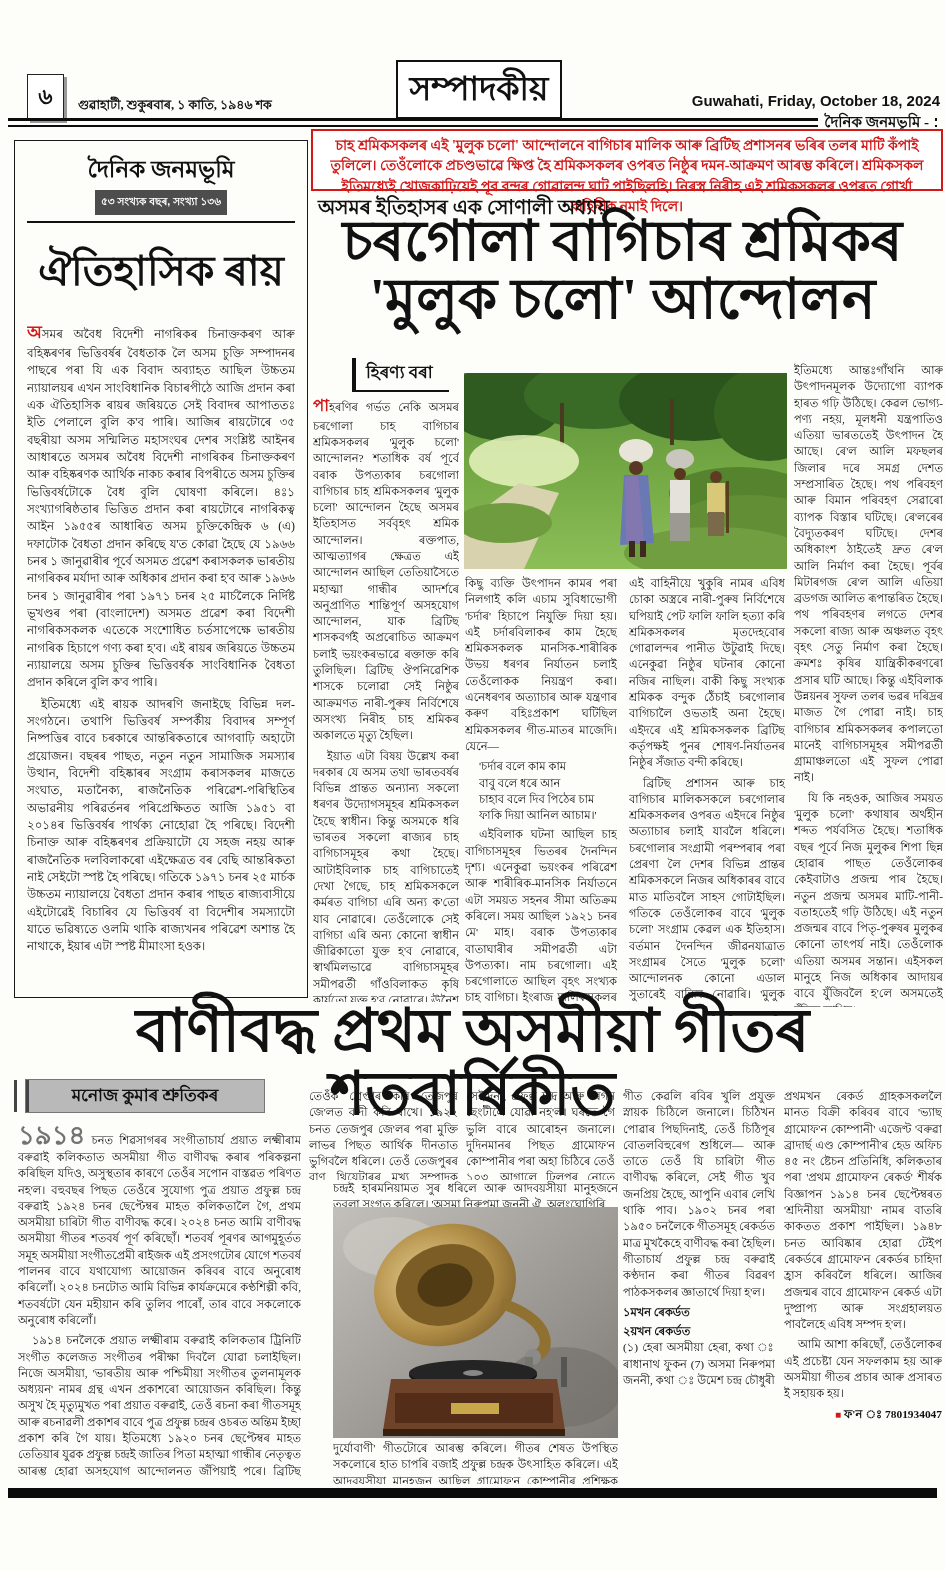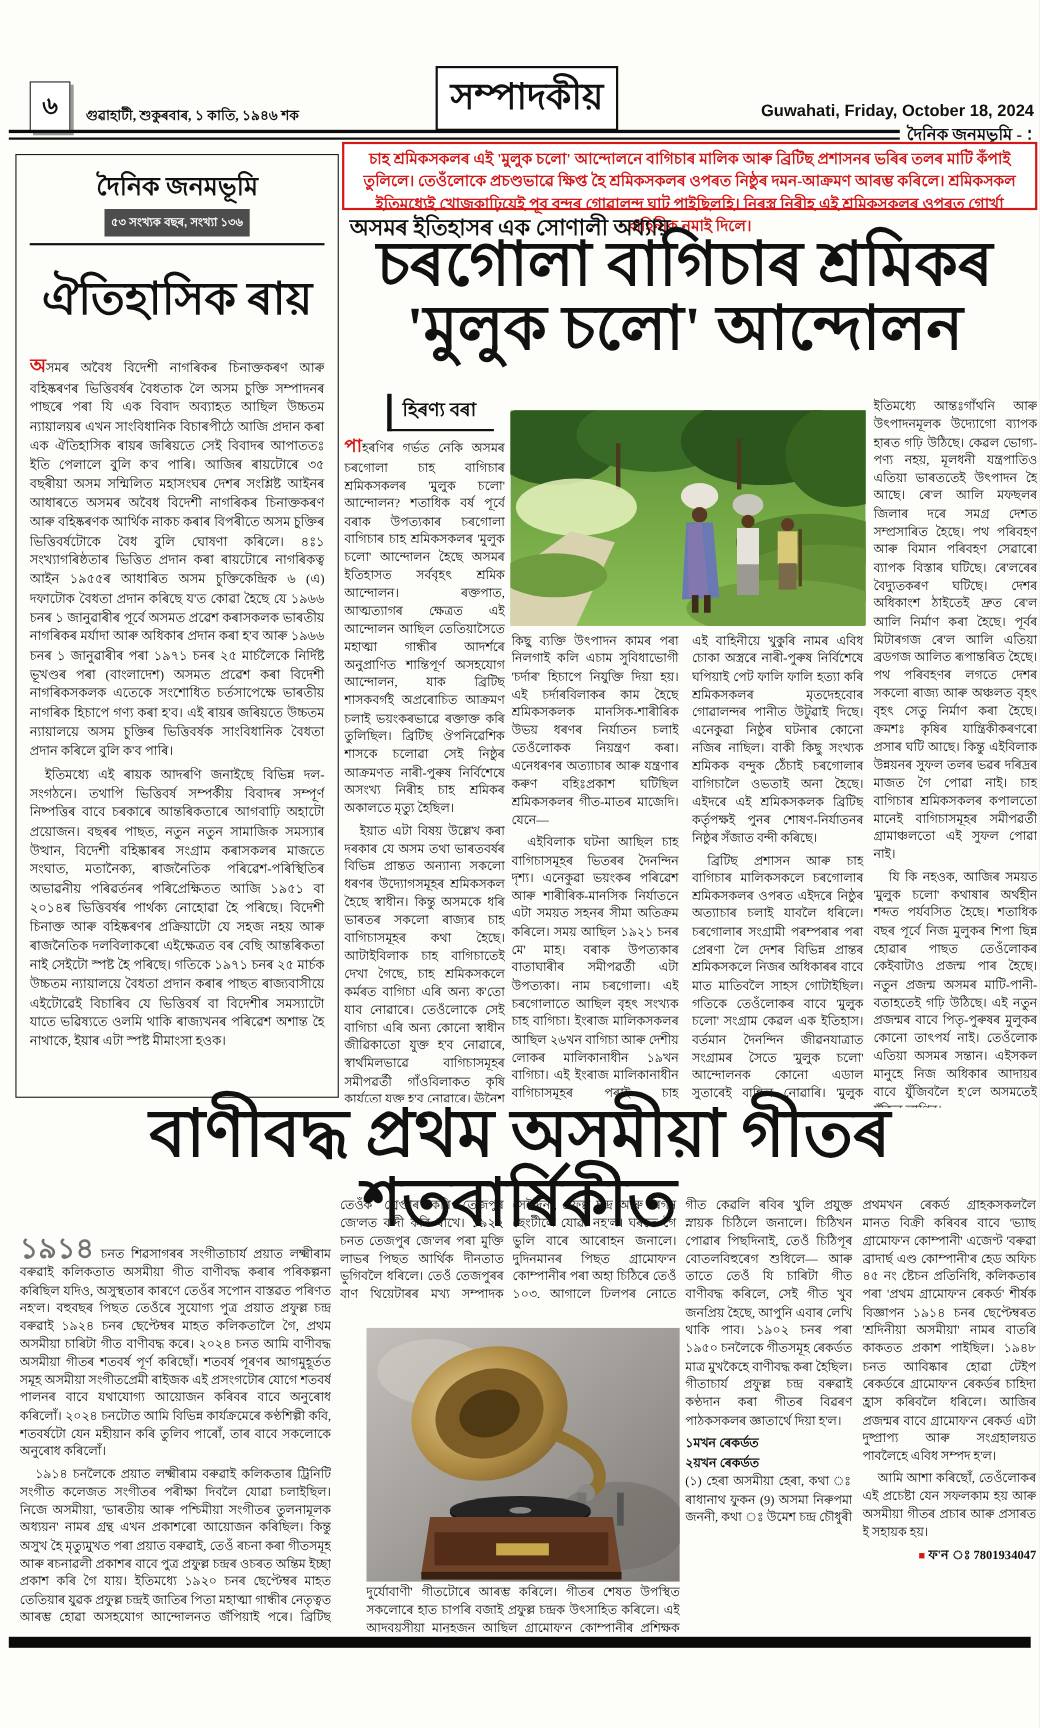--- a/index.html
+++ b/index.html
@@ -140,43 +140,52 @@
     </svg>
   </div>
 
   <div class="abs bodycol just" id="m-col1">
     <p class="noind"><span class="dropcap">পা</span><span>হৰণিৰ গৰ্ভত নেকি অসমৰ চৰগোলা চাহ বাগিচাৰ শ্ৰমিকসকলৰ 'মুলুক চলো' আন্দোলন? শতাধিক বৰ্ষ পূৰ্বে বৰাক উপত্যকাৰ চৰগোলা বাগিচাৰ চাহ শ্ৰমিকসকলৰ 'মুলুক চলো' আন্দোলন হৈছে অসমৰ ইতিহাসত সৰ্ববৃহৎ শ্ৰমিক আন্দোলন। ৰক্তপাত, আত্মত্যাগৰ ক্ষেত্ৰত এই আন্দোলন আছিল তেতিয়াসৈতে মহাত্মা গান্ধীৰ আদৰ্শৰে অনুপ্ৰাণিত শান্তিপূৰ্ণ অসহযোগ আন্দোলন, যাক ব্ৰিটিছ শাসকবৰ্গই অপ্ৰৰোচিত আক্ৰমণ চলাই ভয়ংকৰভাৱে ৰক্তাক্ত কৰি তুলিছিল। ব্ৰিটিছ ঔপনিৱেশিক শাসকে চলোৱা সেই নিষ্ঠুৰ আক্ৰমণত নাৰী-পুৰুষ নিৰ্বিশেষে অসংখ্য নিৰীহ চাহ শ্ৰমিকৰ অকালতে মৃত্যু হৈছিল।</span></p>
     <p>ইয়াত এটা বিষয় উল্লেখ কৰা দৰকাৰ যে অসম তথা ভাৰতবৰ্ষৰ বিভিন্ন প্ৰান্তত অন্যান্য সকলো ধৰণৰ উদ্যোগসমূহৰ শ্ৰমিকসকল হৈছে স্বাধীন। কিন্তু অসমকে ধৰি ভাৰতৰ সকলো ৰাজ্যৰ চাহ বাগিচাসমূহৰ কথা হৈছে। আটাইবিলাক চাহ বাগিচাতেই দেখা গৈছে, চাহ শ্ৰমিকসকলে কৰ্মৰত বাগিচা এৰি অন্য ক'তো যাব নোৱাৰে। তেওঁলোকে সেই বাগিচা এৰি অন্য কোনো স্বাধীন জীৱিকাতো যুক্ত হ'ব নোৱাৰে, স্বাৰ্থমিলভাৱে বাগিচাসমূহৰ সমীপৱৰ্তী গাঁওবিলাকত কৃষি কাৰ্যতো যুক্ত হ'ব নোৱাৰে। ঊনৈশ শতিকাতো একাংশ কমিছনভোগী দালালৰ জৰিয়তে ব্ৰিটিছ বাগিচা মালিকসকলে ছত্তীশগড়, ঝাৰখণ্ড, ওড়িশা, পশ্চিম বংগ আদি ৰাজ্যৰ পৰা আদিবাসী জনজাতিৰ দৰিদ্ৰ মানুহবিলাকক উন্নত জীৱন আৰু অধিক হাৰত মজুৰিৰ প্ৰলোভন দেখুৱাই অসমত নতুনকৈ স্থাপন কৰা চাহ বাগিচাসমূহত নিযুক্ত কৰিছিল।</p>
   </div>
 
   <div class="abs bodycol just" id="m-col2">
     <p class="noind">কিছু ব্যক্তি উৎপাদন কামৰ পৰা নিলগাই কলি এচাম সুবিধাভোগী 'চৰ্দাৰ' হিচাপে নিযুক্তি দিয়া হয়। এই চৰ্দাৰবিলাকৰ কাম হৈছে শ্ৰমিকসকলক মানসিক-শাৰীৰিক উভয় ধৰণৰ নিৰ্যাতন চলাই তেওঁলোকক নিয়ন্ত্ৰণ কৰা। এনেধৰণৰ অত্যাচাৰ আৰু যন্ত্ৰণাৰ কৰুণ বহিঃপ্ৰকাশ ঘটিছিল শ্ৰমিকসকলৰ গীত-মাতৰ মাজেদি। যেনে—</p>
+    <div class="verse">'চৰ্দাৰ বলে কাম কাম
+বাবু বলে ধৰে আন
+চাহাব বলে দিব পিঠেৰ চাম
+ফাকি দিয়া আনিল আচাম।'</div>
     <p>এইবিলাক ঘটনা আছিল চাহ বাগিচাসমূহৰ ভিতৰৰ দৈনন্দিন দৃশ্য। এনেকুৱা ভয়ংকৰ পৰিৱেশ আৰু শাৰীৰিক-মানসিক নিৰ্যাতনে এটা সময়ত সহনৰ সীমা অতিক্ৰম কৰিলে। সময় আছিল ১৯২১ চনৰ মে' মাহ। বৰাক উপত্যকাৰ বাতাঘাৰীৰ সমীপৱৰ্তী এটা উপত্যকা। নাম চৰগোলা। এই চৰগোলাতে আছিল বৃহৎ সংখ্যক চাহ বাগিচা। ইংৰাজ মালিকসকলৰ আছিল ২৬খন বাগিচা আৰু দেশীয় লোকৰ মালিকানাধীন ১৯খন বাগিচা। এই ইংৰাজ মালিকানাধীন বাগিচাসমূহৰ পৰাই চাহ শ্ৰমিকসকলে আৰম্ভ কৰিছিল 'মুলুক চলো'</p>
   </div>
 
   <div class="abs bodycol just" id="m-col3">
     <p class="noind">এই বাহিনীয়ে খুকুৰি নামৰ এবিধ চোকা অস্ত্ৰৰে নাৰী-পুৰুষ নিৰ্বিশেষে ঘপিয়াই পেট ফালি ফালি হত্যা কৰি শ্ৰমিকসকলৰ মৃতদেহবোৰ গোৱালন্দৰ পানীত উটুৱাই দিছে। এনেকুৱা নিষ্ঠুৰ ঘটনাৰ কোনো নজিৰ নাছিল। বাকী কিছু সংখ্যক শ্ৰমিকক বন্দুক ঠেঁচাই চৰগোলাৰ বাগিচালৈ ওভতাই অনা হৈছে। এইদৰে এই শ্ৰমিকসকলক ব্ৰিটিছ কৰ্তৃপক্ষই পুনৰ শোষণ-নিৰ্যাতনৰ নিষ্ঠুৰ সঁজাত বন্দী কৰিছে।</p>
     <p>ব্ৰিটিছ প্ৰশাসন আৰু চাহ বাগিচাৰ মালিকসকলে চৰগোলাৰ শ্ৰমিকসকলৰ ওপৰত এইদৰে নিষ্ঠুৰ অত্যাচাৰ চলাই যাবলৈ ধৰিলে। চৰগোলাৰ সংগ্ৰামী পৰম্পৰাৰ পৰা প্ৰেৰণা লৈ দেশৰ বিভিন্ন প্ৰান্তৰ শ্ৰমিকসকলে নিজৰ অধিকাৰৰ বাবে মাত মাতিবলৈ সাহস গোটাইছিল। গতিকে তেওঁলোকৰ বাবে 'মুলুক চলো' সংগ্ৰাম কেৱল এক ইতিহাস। বৰ্তমান দৈনন্দিন জীৱনযাত্ৰাত সংগ্ৰামৰ সৈতে 'মুলুক চলো' আন্দোলনক কোনো এডাল সুতাৰেই বান্ধিব নোৱাৰি। 'মুলুক চলো' এতিয়া ইতিহাসৰ এক অধ্যায়, গৌৰৱময় অধ্যায়।</p>
   </div>
 
   <div class="abs bodycol just" id="m-col4">
     <p class="noind">ইতিমধ্যে আন্তঃগাঁথনি আৰু উৎপাদনমূলক উদ্যোগো ব্যাপক হাৰত গঢ়ি উঠিছে। কেৱল ভোগ্য-পণ্য নহয়, মূলধনী যন্ত্ৰপাতিও এতিয়া ভাৰততেই উৎপাদন হৈ আছে। ৰে'ল আলি মফছলৰ জিলাৰ দৰে সমগ্ৰ দেশত সম্প্ৰসাৰিত হৈছে। পথ পৰিবহণ আৰু বিমান পৰিবহণ সেৱাৰো ব্যাপক বিস্তাৰ ঘটিছে। ৰে'লৰেৰ বৈদ্যুতকৰণ ঘটিছে। দেশৰ অধিকাংশ ঠাইতেই দ্ৰুত ৰে'ল আলি নিৰ্মাণ কৰা হৈছে। পূৰ্বৰ মিটাৰগজ ৰে'ল আলি এতিয়া ব্ৰডগজ আলিত ৰূপান্তৰিত হৈছে। পথ পৰিবহণৰ লগতে দেশৰ সকলো ৰাজ্য আৰু অঞ্চলত বৃহৎ বৃহৎ সেতু নিৰ্মাণ কৰা হৈছে। ক্ৰমশঃ কৃষিৰ যান্ত্ৰিকীকৰণৰো প্ৰসাৰ ঘটি আছে। কিন্তু এইবিলাক উন্নয়নৰ সুফল তলৰ ভৱৰ দৰিদ্ৰৰ মাজত গৈ পোৱা নাই। চাহ বাগিচাৰ শ্ৰমিকসকলৰ কপালতো মানেই বাগিচাসমূহৰ সমীপৱৰ্তী গ্ৰামাঞ্চলতো এই সুফল পোৱা নাই।</p>
     <p>যি কি নহওক, আজিৰ সময়ত 'মুলুক চলো' কথাষাৰ অৰ্থহীন শব্দত পৰ্যবসিত হৈছে। শতাধিক বছৰ পূৰ্বে নিজ মুলুকৰ শিপা ছিন্ন হোৱাৰ পাছত তেওঁলোকৰ কেইবাটাও প্ৰজন্ম পাৰ হৈছে। নতুন প্ৰজন্ম অসমৰ মাটি-পানী-বতাহতেই গঢ়ি উঠিছে। এই নতুন প্ৰজন্মৰ বাবে পিতৃ-পুৰুষৰ মুলুকৰ কোনো তাৎপৰ্য নাই। তেওঁলোক এতিয়া অসমৰ সন্তান। এইসকল মানুহে নিজ অধিকাৰ আদায়ৰ বাবে যুঁজিবলৈ হ'লে অসমতেই যুঁজিব লাগিব।</p>
 
   </div>
 
   <div class="abs" id="headline2">বাণীবদ্ধ প্ৰথম অসমীয়া গীতৰ শতবাৰ্ষিকীত</div>
+  <div class="abs" id="byline2">
+    <span class="dblbar"></span>
+    <span>মনোজ কুমাৰ শ্ৰুতিকৰ</span>
+  </div>
 
   <div class="abs bodycol just" id="b-col0">
     <p class="noind"><span class="yearcap">১৯১৪</span> <span>চনত শিৱসাগৰৰ সংগীতাচাৰ্য প্ৰয়াত লক্ষ্মীৰাম বৰুৱাই কলিকতাত অসমীয়া গীত বাণীবদ্ধ কৰাৰ পৰিকল্পনা কৰিছিল যদিও, অসুস্থতাৰ কাৰণে তেওঁৰ সপোন বাস্তৱত পৰিণত নহ'ল। বহুবছৰ পিছত তেওঁৰে সুযোগ্য পুত্ৰ প্ৰয়াত প্ৰফুল্ল চন্দ্ৰ বৰুৱাই ১৯২৪ চনৰ ছেপ্টেম্বৰ মাহত কলিকতালৈ গৈ, প্ৰথম অসমীয়া চাৰিটা গীত বাণীবদ্ধ কৰে। ২০২৪ চনত আমি বাণীবদ্ধ অসমীয়া গীতৰ শতবৰ্ষ পূৰ্ণ কৰিছোঁ। শতবৰ্ষ পূৰণৰ আগমুহূৰ্তত সমূহ অসমীয়া সংগীতপ্ৰেমী ৰাইজক এই প্ৰসংগটোৰ যোগে শতবৰ্ষ পালনৰ বাবে যথাযোগ্য আয়োজন কৰিবৰ বাবে অনুৰোধ কৰিলোঁ। ২০২৪ চনটোত আমি বিভিন্ন কাৰ্যক্ৰমেৰে কণ্ঠশিল্পী কবি, শতবৰ্ষটো যেন মহীয়ান কৰি তুলিব পাৰোঁ, তাৰ বাবে সকলোকে অনুৰোধ কৰিলোঁ।</span></p>
     <p>১৯১৪ চনলৈকে প্ৰয়াত লক্ষ্মীৰাম বৰুৱাই কলিকতাৰ ট্ৰিনিটি সংগীত কলেজত সংগীতৰ পৰীক্ষা দিবলৈ যোৱা চলাইছিল। নিজে অসমীয়া, 'ভাৰতীয় আৰু পশ্চিমীয়া সংগীতৰ তুলনামূলক অধ্যয়ন' নামৰ গ্ৰন্থ এখন প্ৰকাশৰো আয়োজন কৰিছিল। কিন্তু অসুখ হৈ মৃত্যুমুখত পৰা প্ৰয়াত বৰুৱাই, তেওঁ ৰচনা কৰা গীতসমূহ আৰু ৰচনাৱলী প্ৰকাশৰ বাবে পুত্ৰ প্ৰফুল্ল চন্দ্ৰৰ ওচৰত অন্তিম ইচ্ছা প্ৰকাশ কৰি গৈ যায়। ইতিমধ্যে ১৯২০ চনৰ ছেপ্টেম্বৰ মাহত তেতিয়াৰ যুৱক প্ৰফুল্ল চন্দ্ৰই জাতিৰ পিতা মহাত্মা গান্ধীৰ নেতৃত্বত আৰম্ভ হোৱা অসহযোগ আন্দোলনত জঁপিয়াই পৰে। ব্ৰিটিছ প্ৰশাসনে</p>
   </div>
 
   <div class="abs bodycol just" id="b-col1">তেওঁক গ্ৰেপ্তাৰ কৰি তেজপুৰ জে'লত বন্দী কৰি ৰাখে। ১৯২২ চনত তেজপুৰ জে'লৰ পৰা মুক্তি লাভৰ পিছত আৰ্থিক দীনতাত ভুগিবলৈ ধৰিলে। তেওঁ তেজপুৰৰ বাণ থিয়েটাৰৰ মুখ্য সম্পাদক ৰাধিকাৰাম গগৈৰ সান্নিধ্যলৈ আহে।</div>
   <div class="abs bodycol just" id="b-col2">সেইদিনা, প্ৰফুল্ল চন্দ্ৰ আৰু ৰেগন ছেংটীলে যোৱা নহ'ল। ঘৰতে গৈ ভুলি বাৰে আৰোহন জনালে। দুদিনমানৰ পিছত গ্ৰামোফ'ন কোম্পানীৰ পৰা অহা চিঠিৰে তেওঁ ১০৩, আগালে ঢিলপুৰ নোতে ফেক্টৰীলৈ যাবলৈ কোৱা হ'ল।</div>
+  <div class="abs bodycol just" id="b-mid-top">চন্দ্ৰই হাৰমনিয়ামত সুৰ ধৰিলে আৰু আদবয়সীয়া মানুহজনে তবলা সংগত কৰিলে। 'অসমা নিৰুপমা জননী ঐ, অলংঘোগিৰি</div>
 
   <div class="abs" id="photo2">
     <svg width="285" height="231" viewBox="0 0 285 231">
       <defs>
         <linearGradient id="g2" x1="0" y1="0" x2="1" y2="1">
           <stop offset="0" stop-color="#c3bfba"></stop>
             <stop offset="0.55" stop-color="#9d9994"></stop>
             <stop offset="1" stop-color="#7e7a76"></stop>
         </linearGradient>
         <radialGradient id="g3" cx="0.4" cy="0.4" r="0.8">
@@ -206,21 +215,21 @@
       <rect x="228" y="150" width="6" height="30" fill="#555"></rect>
     </svg>
   </div>
 
   <div class="abs bodycol just" id="b-mid-bottom">দুৰ্যোবাণী' গীতটোৰে আৰম্ভ কৰিলে। গীতৰ শেষত উপস্থিত সকলোৰে হাত চাপৰি বজাই প্ৰফুল্ল চন্দ্ৰক উৎসাহিত কৰিলে। এই আদবয়সীয়া মানুহজন আছিল গ্ৰামোফ'ন কোম্পানীৰ প্ৰশিক্ষক বিখ্যাত সংগীতজ্ঞ মণ্টু ঘোষ।</div>
 
   <div class="abs bodycol just" id="b-col3">
     <p class="noind">গীত কেৱলি ৰবিৰ খুলি প্ৰযুক্ত স্নায়ক চিঠিলে জনালে। চিঠিখন পোৱাৰ পিছদিনাই, তেওঁ চিঠিপূৰ বোতলবিহুৰেগ শুধিলে— আৰু তাতে তেওঁ যি চাৰিটা গীত বাণীবদ্ধ কৰিলে, সেই গীত খুব জনপ্ৰিয় হৈছে, আপুনি এবাৰ লেখি থাকি পাব। ১৯০২ চনৰ পৰা ১৯৫০ চনলৈকে গীতসমূহ ৰেকৰ্ডত মাত্ৰ মুখকৈহে বাণীবদ্ধ কৰা হৈছিল। গীতাচাৰ্য প্ৰফুল্ল চন্দ্ৰ বৰুৱাই কণ্ঠদান কৰা গীতৰ বিৱৰণ পাঠকসকলৰ জ্ঞাতাৰ্থে দিয়া হ'ল।</p>
     <div class="list-head">১মখন ৰেকৰ্ডত</div>
     <div class="list-head">২য়খন ৰেকৰ্ডত</div>
-    <div>(১) হেৰা অসমীয়া হেৰা, কথা ঃ ৰাধানাথ ফুকন (9) অসমা নিৰুপমা জননী, কথা ঃ উমেশ চন্দ্ৰ চৌধুৰী</div>
+    <div>(১) হেৰা অসমীয়া হেৰা, কথা ঃ ৰাধানাথ ফুকন (7) অসমা নিৰুপমা জননী, কথা ঃ উমেশ চন্দ্ৰ চৌধুৰী</div>
   </div>
 
   <div class="abs bodycol just" id="b-col4">
     <p class="noind">প্ৰথমখন ৰেকৰ্ড গ্ৰাহকসকললৈ মানত বিক্ৰী কৰিবৰ বাবে 'ভ্যাছ গ্ৰামোফ'ন কোম্পানী' এজেণ্ট 'বৰুৱা ব্ৰাদাৰ্ছ এণ্ড কোম্পানী'ৰ হেড অফিচ ৪৫ নং ষ্টেচন প্ৰতিনিধি, কলিকতাৰ পৰা 'প্ৰথম গ্ৰামোফ'ন ৰেকৰ্ড' শীৰ্ষক বিজ্ঞাপন ১৯১৪ চনৰ ছেপ্টেম্বৰত 'শ্ৰদিনীয়া অসমীয়া' নামৰ বাতৰি কাকতত প্ৰকাশ পাইছিল। ১৯৪৮ চনত আবিষ্কাৰ হোৱা টেইপ ৰেকৰ্ডৰে গ্ৰামোফ'ন ৰেকৰ্ডৰ চাহিদা হ্ৰাস কৰিবলৈ ধৰিলে। আজিৰ প্ৰজন্মৰ বাবে গ্ৰামোফ'ন ৰেকৰ্ড এটা দুষ্প্ৰাপ্য আৰু সংগ্ৰহালয়ত পাবলৈহে এবিধ সম্পদ হ'ল।</p>
     <p>আমি আশা কৰিছোঁ, তেওঁলোকৰ এই প্ৰচেষ্টা যেন সফলকাম হয় আৰু অসমীয়া গীতৰ প্ৰচাৰ আৰু প্ৰসাৰত ই সহায়ক হয়।</p>
     <div class="phone-line"><span class="bullet">■</span> <span>ফ'ন ঃ 7801934047</span></div>
   </div>
 
   <div class="abs" id="bottom-bar"></div>
 

